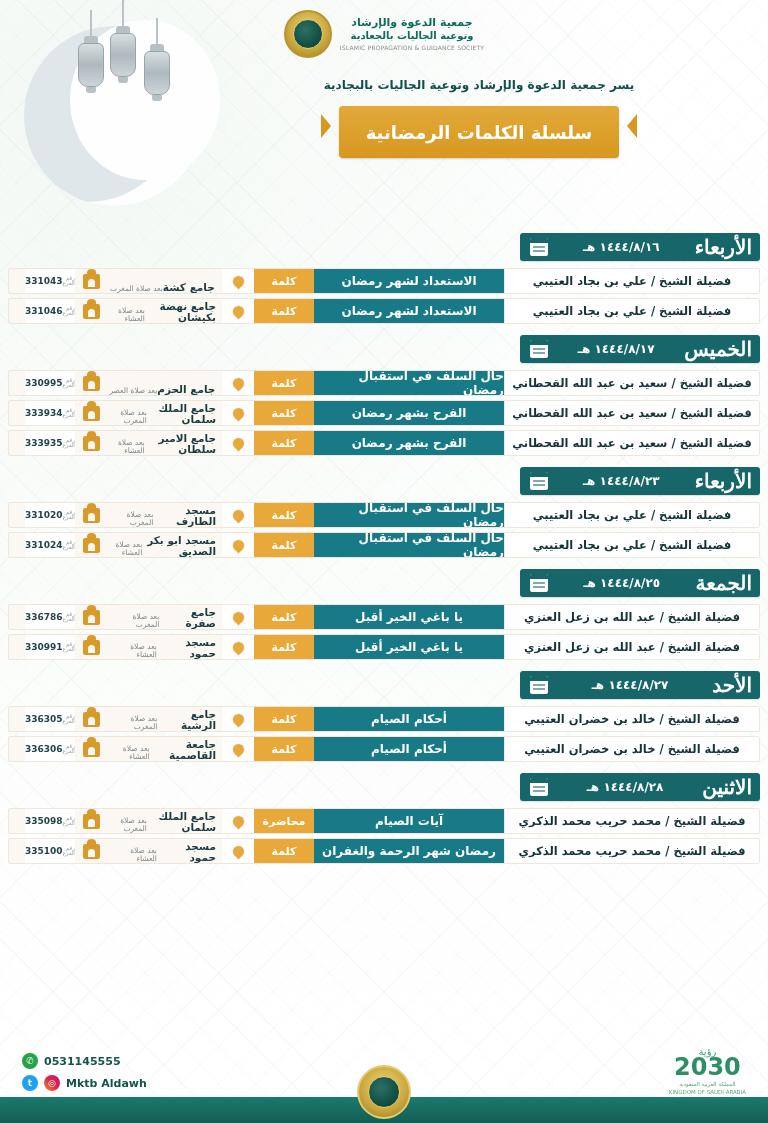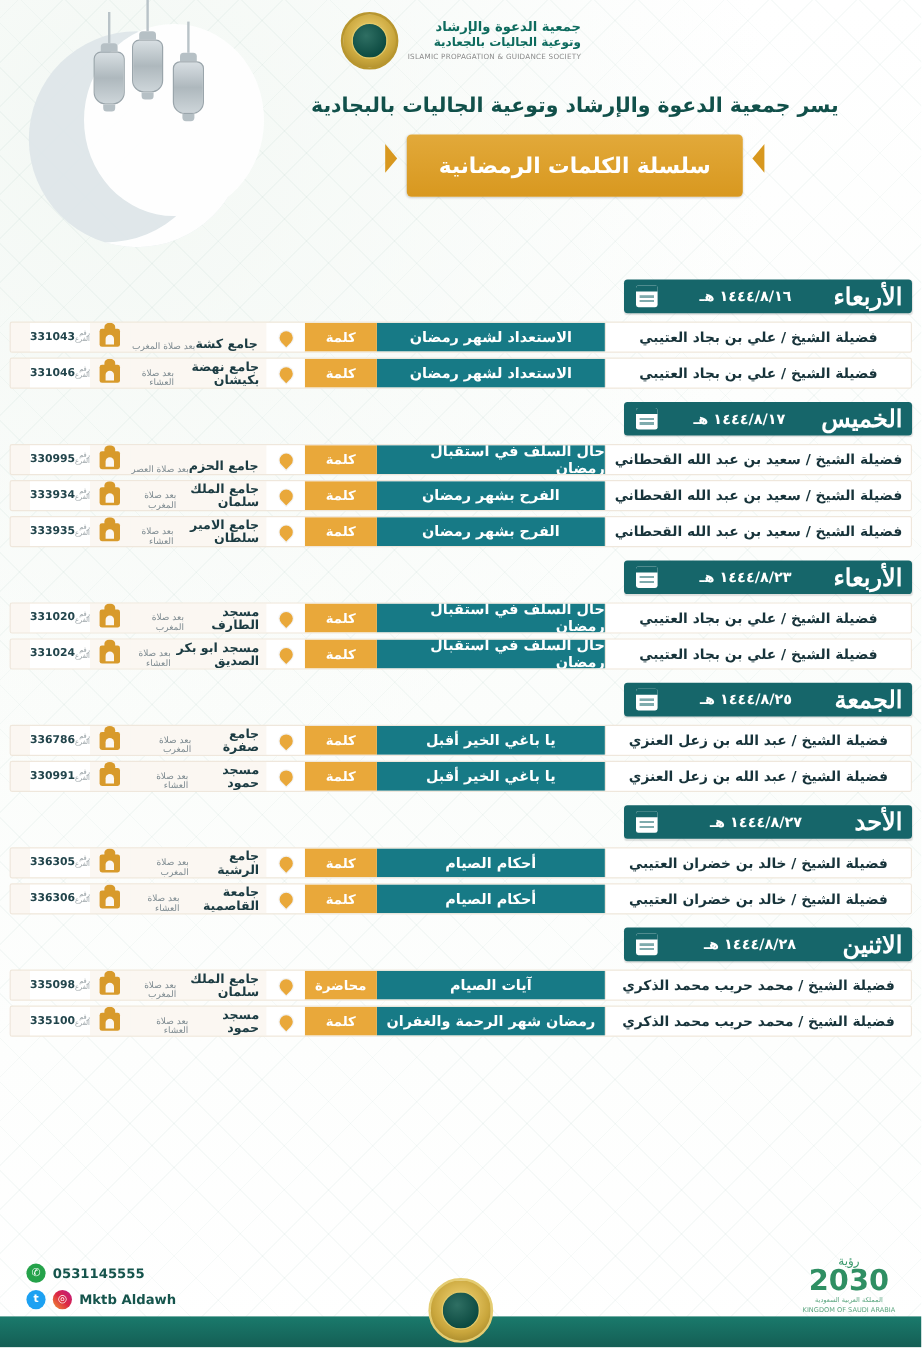--- a/index.html
+++ b/index.html
@@ -43,21 +43,21 @@
     background: radial-gradient(circle at 50% 40%, #f6d87a 0%, #c9a63c 60%, #9c7d22 100%);
     border: 2px solid #b8962f;
     display:flex; align-items:center; justify-content:center;
   }
   .logo-badge .inner {
     width: 30px; height: 30px; border-radius: 50%;
     background: radial-gradient(circle at 40% 35%, #2f6f63 0%, #0d4b42 70%);
     border: 1px solid #e3c969;
   }
   .logo-text {
-    text-align: right;
+    text-align: center;
     line-height: 1.25;
     color: #0e6b5e;
     font-weight: bold;
     font-size: 11px;
     letter-spacing: .2px;
   }
   .logo-text .l2 { font-size: 10px; }
   .logo-text .l3 { font-size: 6px; color: #8a8a8a; font-weight: normal; margin-top: 2px;}
 
   .moon {
@@ -101,21 +101,21 @@
   }
   .l-a{ left: 4px; top: 10px; }
   .l-b{ left: 36px; top: 0px; }
   .l-c{ left: 70px; top: 18px; }
 
   .head-lines{
     position:absolute; top: 78px; right: 40px; left: 230px;
     text-align: center;
   }
   .head-line1{
-    color:#11504a; font-weight:bold; font-size:17px; letter-spacing:.3px;
+    color:#11504a; font-weight:bold; font-size:12px; letter-spacing:.3px;
   }
   .head-line2{
     color:#11504a; font-weight:bold; font-size:16px; margin-top:16px; letter-spacing:3px;
   }
   .title-ribbon{
     margin: 14px auto 0;
     width: 280px; height: 52px;
     background: linear-gradient(180deg,#e2a93a 0%, #d8981f 100%);
     border-radius: 4px 4px 4px 4px;
     display:flex;align-items:center;justify-content:center;

